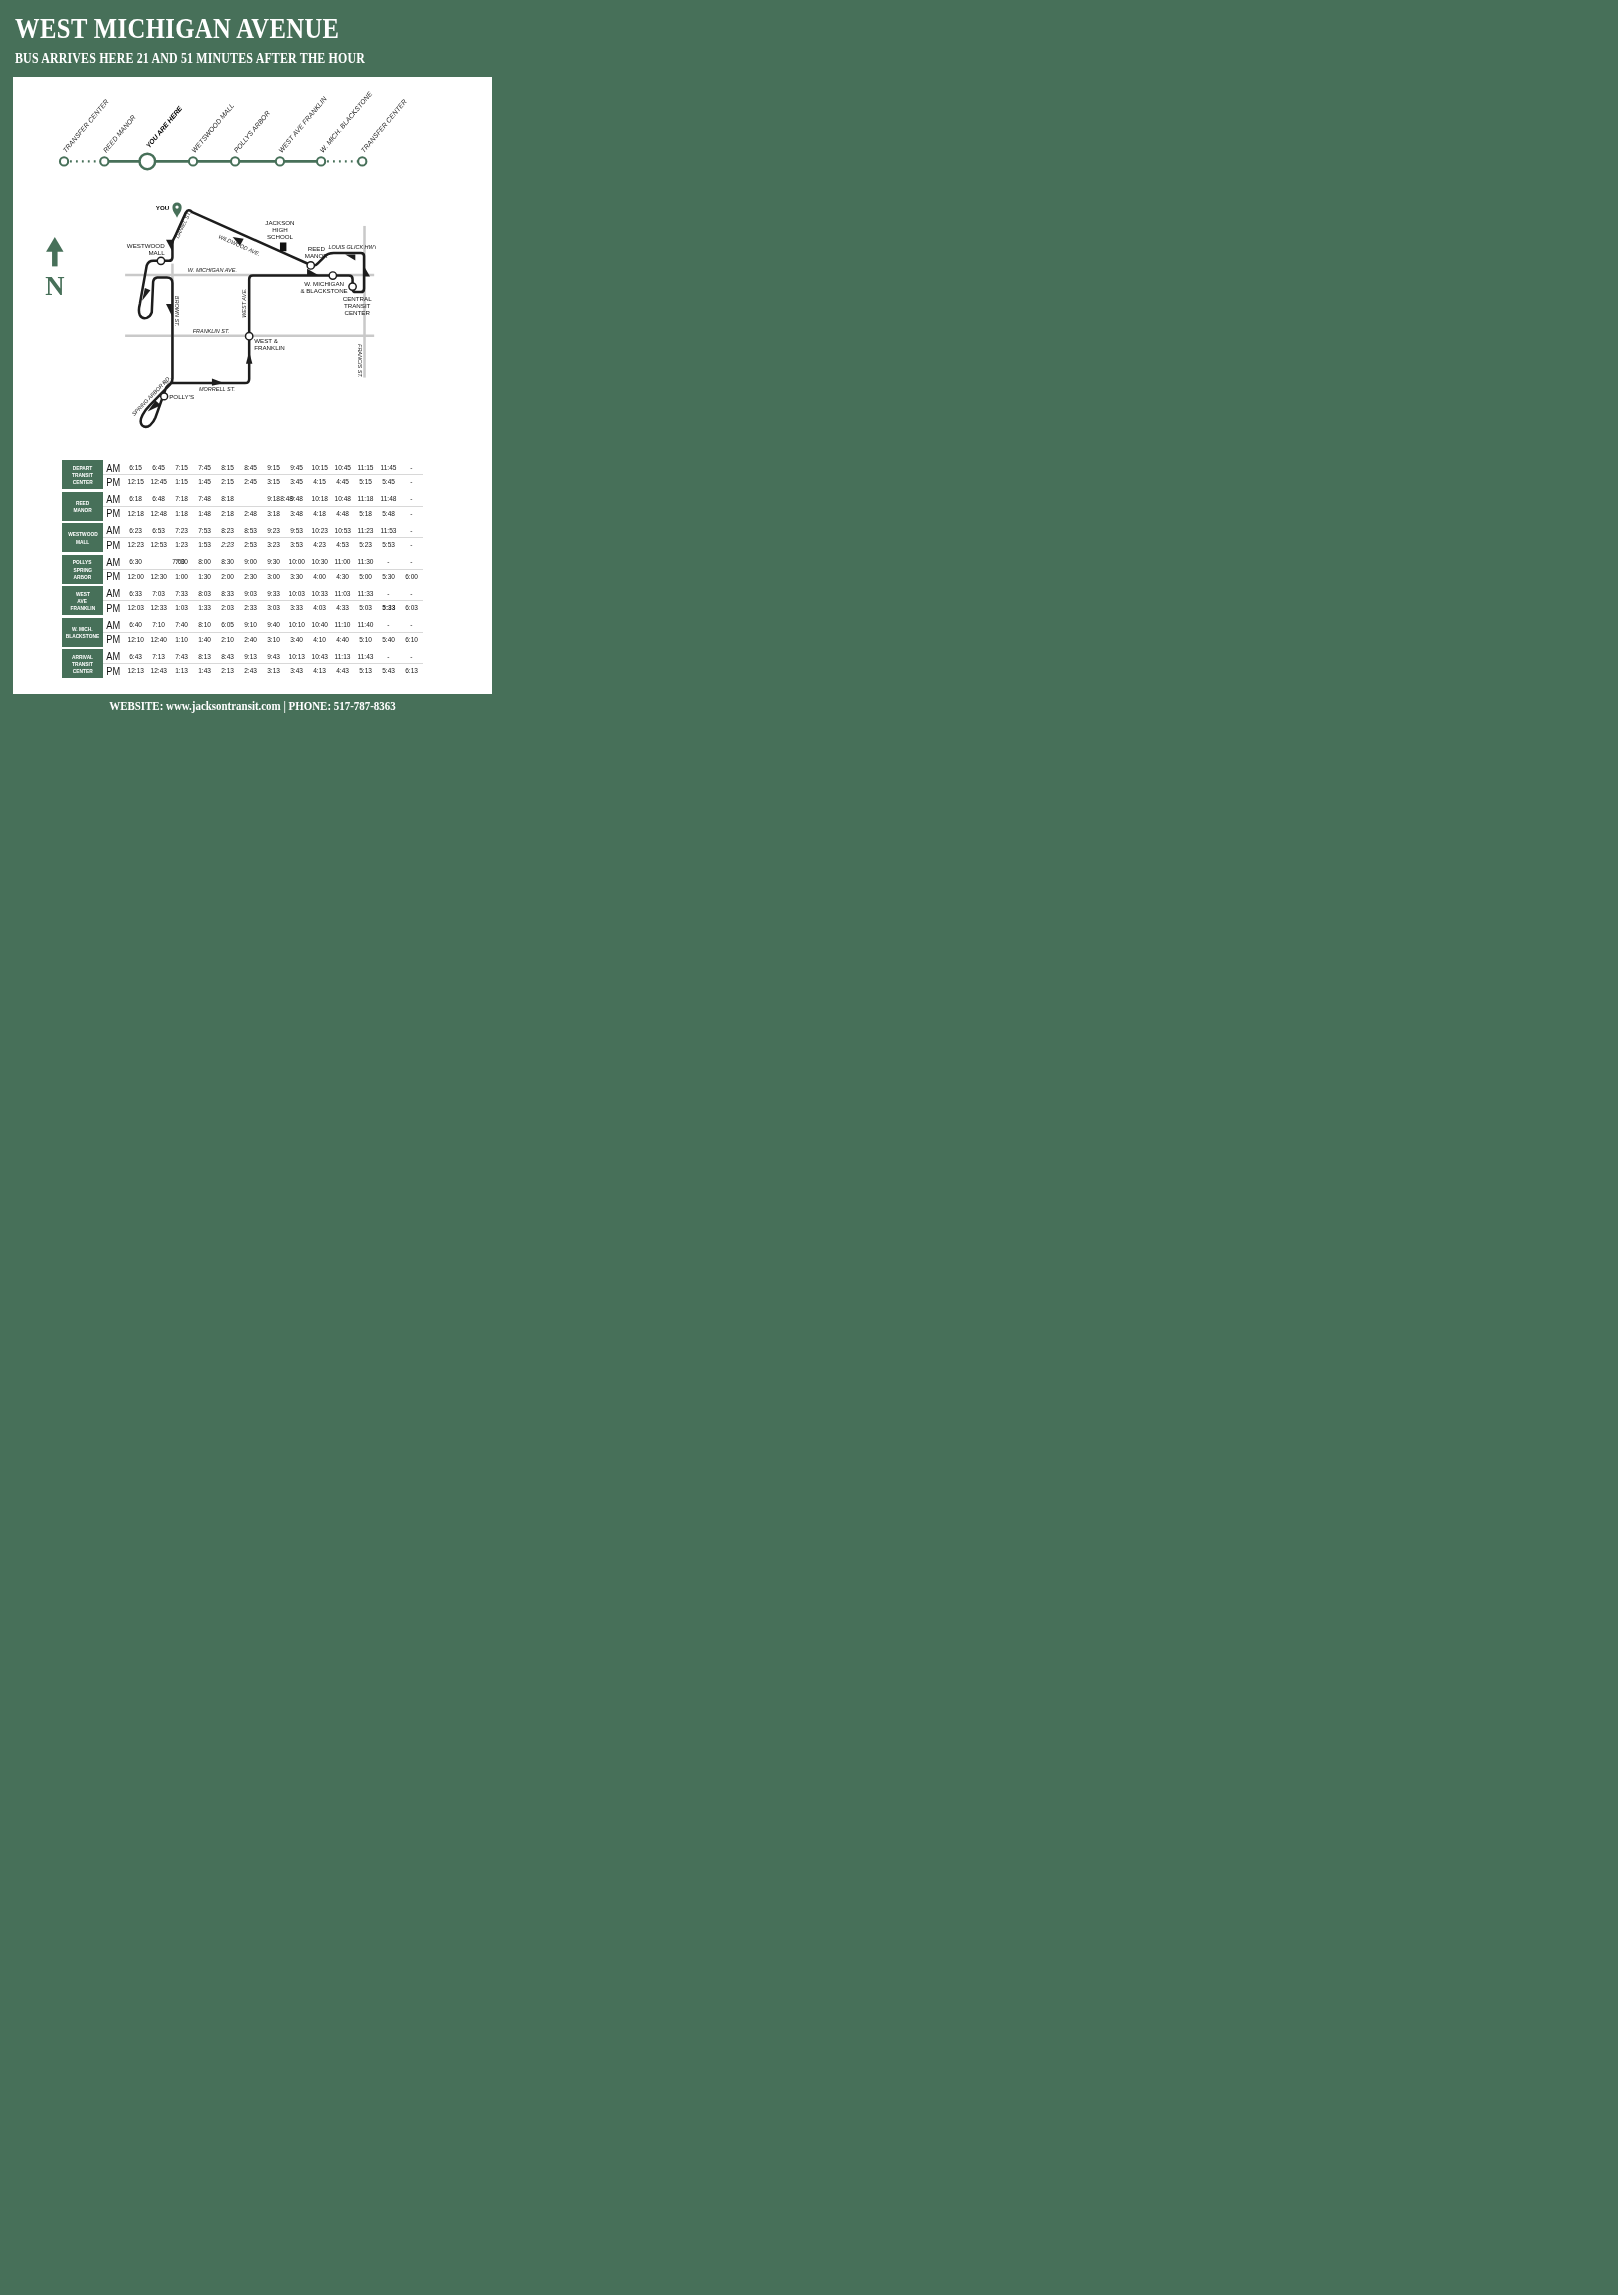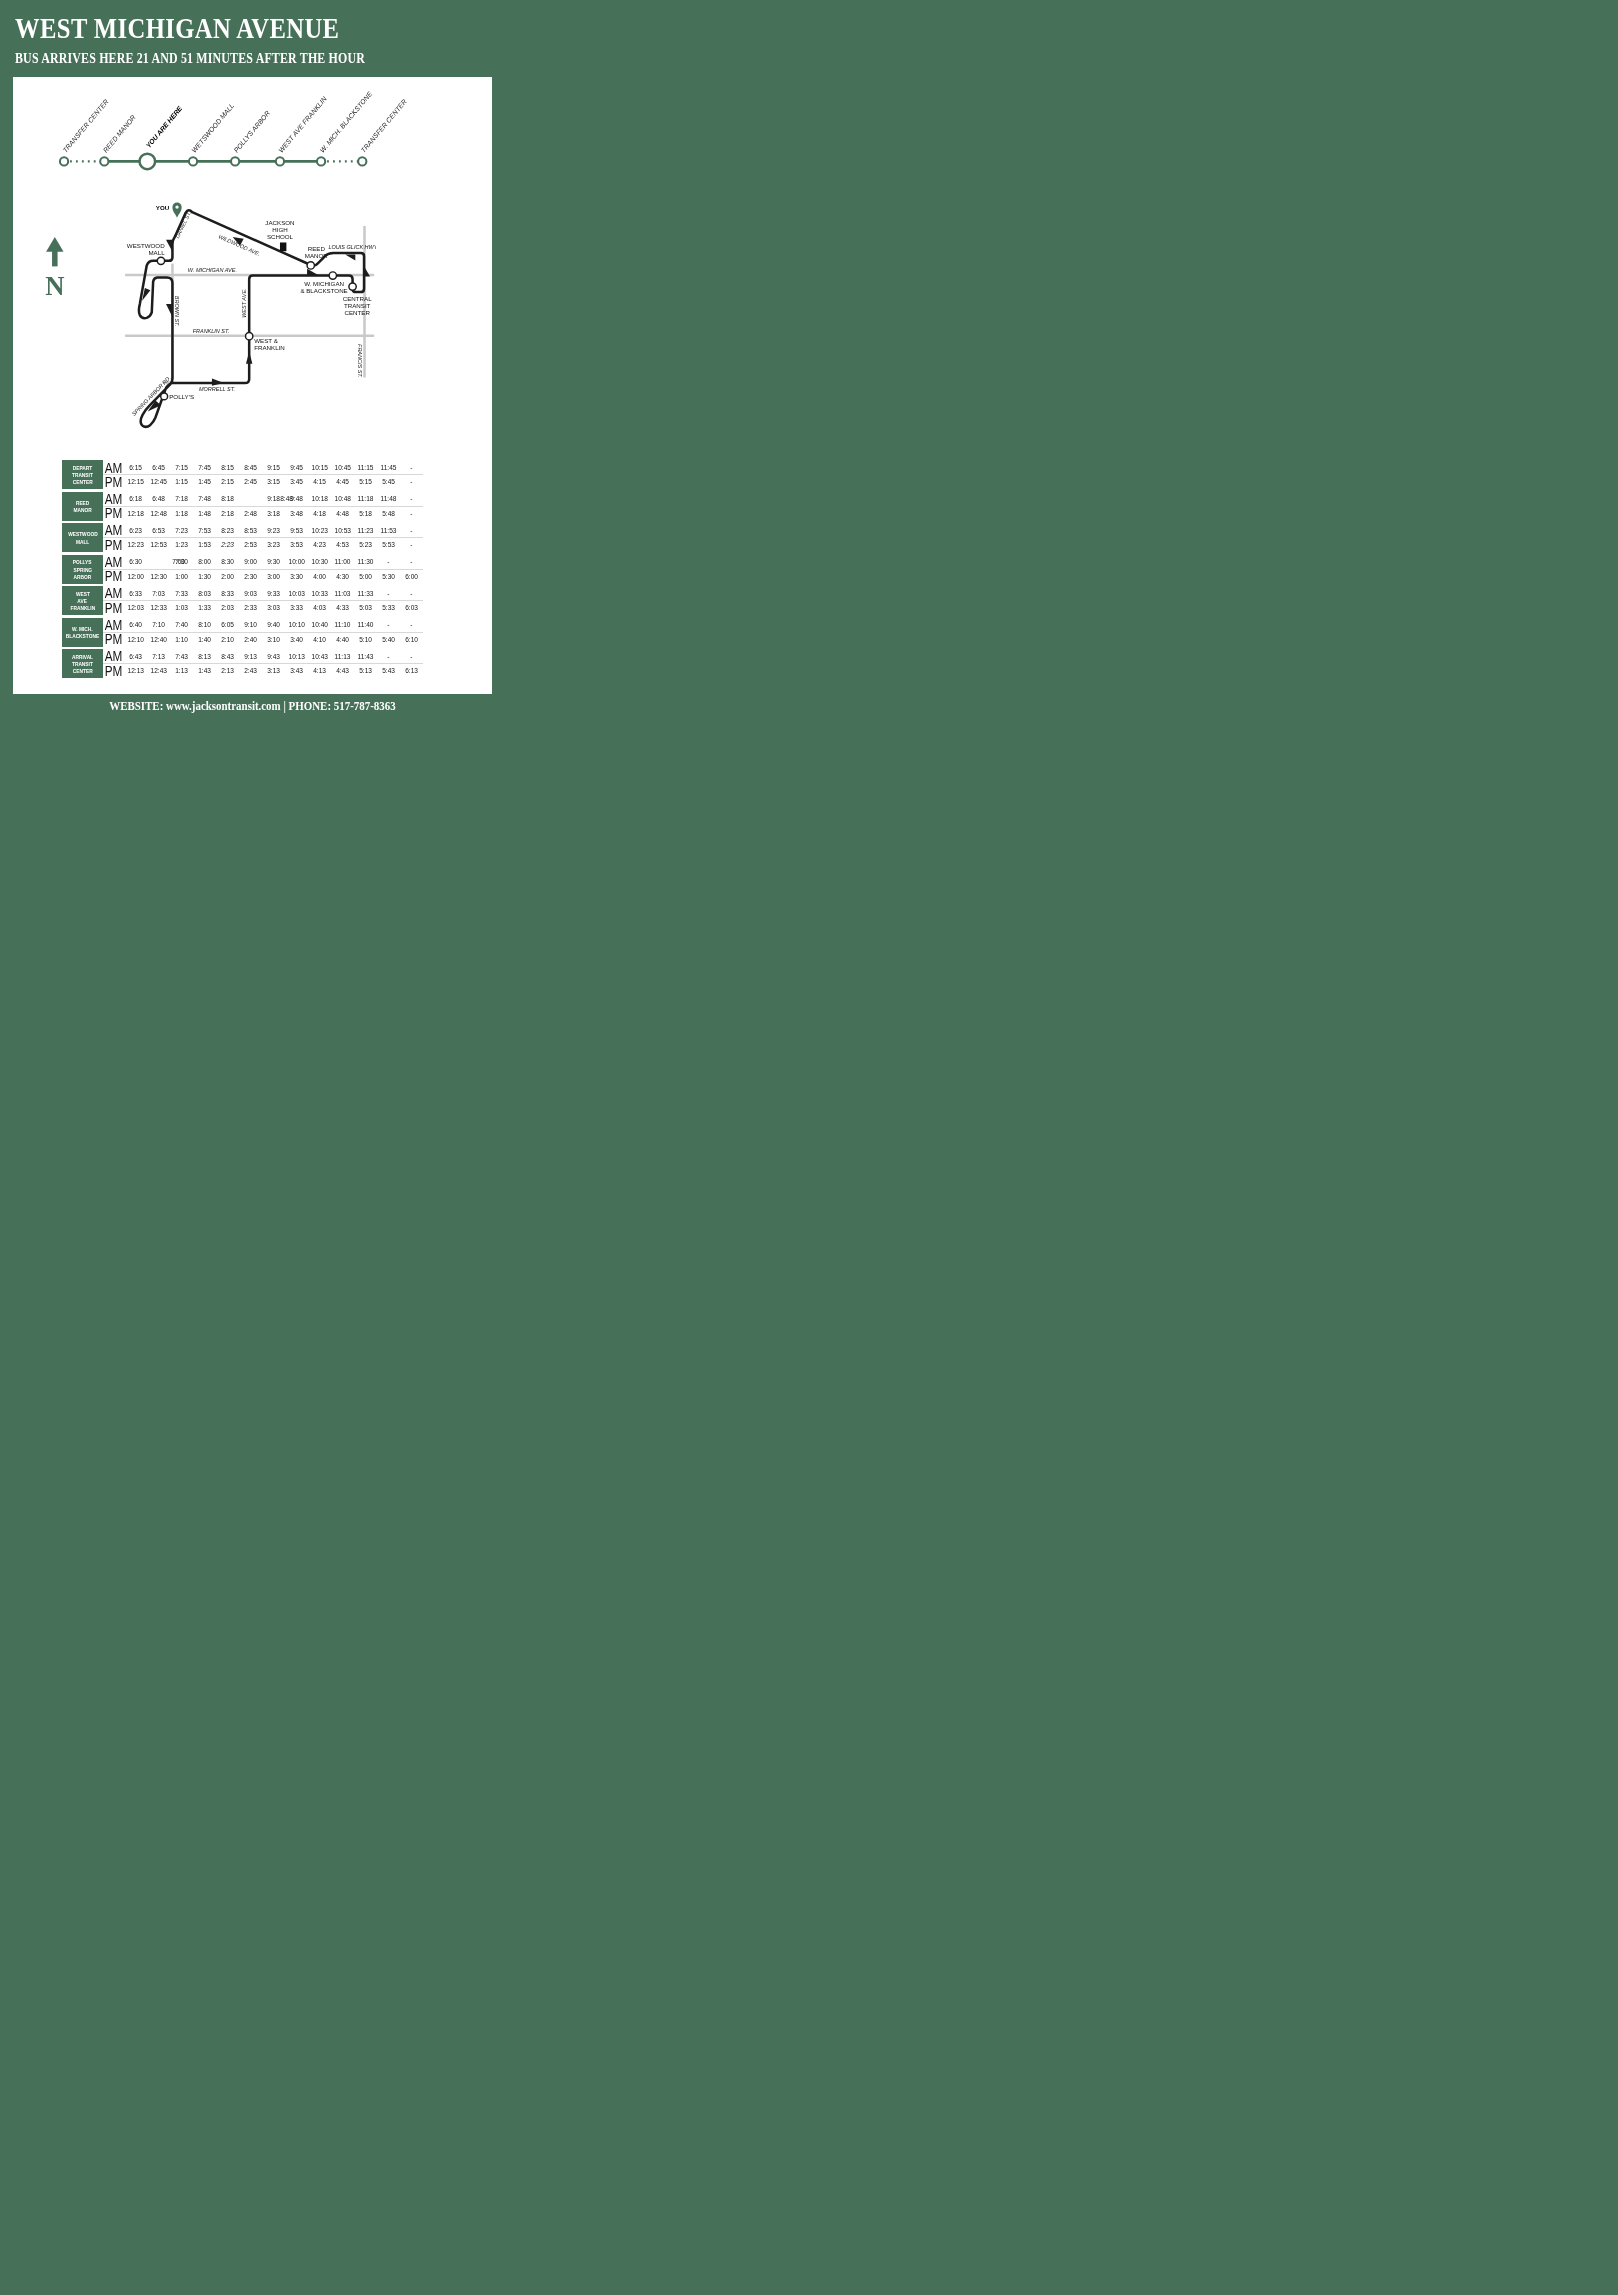--- a/index.html
+++ b/index.html
@@ -37,21 +37,21 @@
     grid-template-rows:13px 1.4px 13px;
     align-items:center;margin-bottom:4.1px;
   }
   .tt-label{
     grid-column:1;grid-row:1/4;background:var(--green);color:#fff;height:29px;
     display:flex;flex-direction:column;align-items:center;justify-content:center;text-align:center;
   }
   .tt-label span{
     display:inline-block;transform:scaleX(.78);font-weight:700;font-size:6.2px;line-height:1.16;white-space:nowrap;
   }
-  .tt-period{font-size:14px;color:#151515;text-align:center;text-decoration:underline;}
+  .tt-period{font-size:11px;color:#151515;text-align:center;text-decoration:underline;}
   .tt-period span,.tt-cell span{display:inline-block;transform:scaleX(.84);}
   .tt-cell{font-size:7.8px;color:#151515;text-align:center;white-space:nowrap;}
   .tt-rule{grid-column:2/16;grid-row:2;height:0.9px;background:var(--rule);}
   
   .footer{
     position:absolute;left:0;right:0;top:695px;height:25px;color:#fff;text-align:center;
   }
   .footer .ft{
     font-family:"Liberation Serif", serif;font-weight:700;font-size:13px;
     display:inline-block;transform:scaleX(.84);transform-origin:center top;white-space:nowrap;margin-top:2.8px;
@@ -349,21 +349,21 @@
         <div class="tt-cell" style="grid-area: 3 / 4;"><span>12:33</span></div>
         <div class="tt-cell" style="grid-area: 3 / 5;"><span>1:03</span></div>
         <div class="tt-cell" style="grid-area: 3 / 6;"><span>1:33</span></div>
         <div class="tt-cell" style="grid-area: 3 / 7;"><span>2:03</span></div>
         <div class="tt-cell" style="grid-area: 3 / 8;"><span>2:33</span></div>
         <div class="tt-cell" style="grid-area: 3 / 9;"><span>3:03</span></div>
         <div class="tt-cell" style="grid-area: 3 / 10;"><span>3:33</span></div>
         <div class="tt-cell" style="grid-area: 3 / 11;"><span>4:03</span></div>
         <div class="tt-cell" style="grid-area: 3 / 12;"><span>4:33</span></div>
         <div class="tt-cell" style="grid-area: 3 / 13;"><span>5:03</span></div>
-        <div class="tt-cell" style="grid-area: 3 / 14;"><span>5:33</span></div>
+        <div class="tt-cell" style="grid-area: 3 / 14; font-weight: bold;"><span>5:33</span></div>
         <div class="tt-cell" style="grid-area: 3 / 15;"><span>6:03</span></div>
       </div>
       <div class="tt-group">
         <div class="tt-label">
           <span>W. MICH.</span>
           <span>BLACKSTONE</span>
         </div>
         <div class="tt-period" style="grid-area: 1 / 2;"><span>AM</span></div>
         <div class="tt-cell" style="grid-area: 1 / 3;"><span>6:40</span></div>
         <div class="tt-cell" style="grid-area: 1 / 4;"><span>7:10</span></div>

